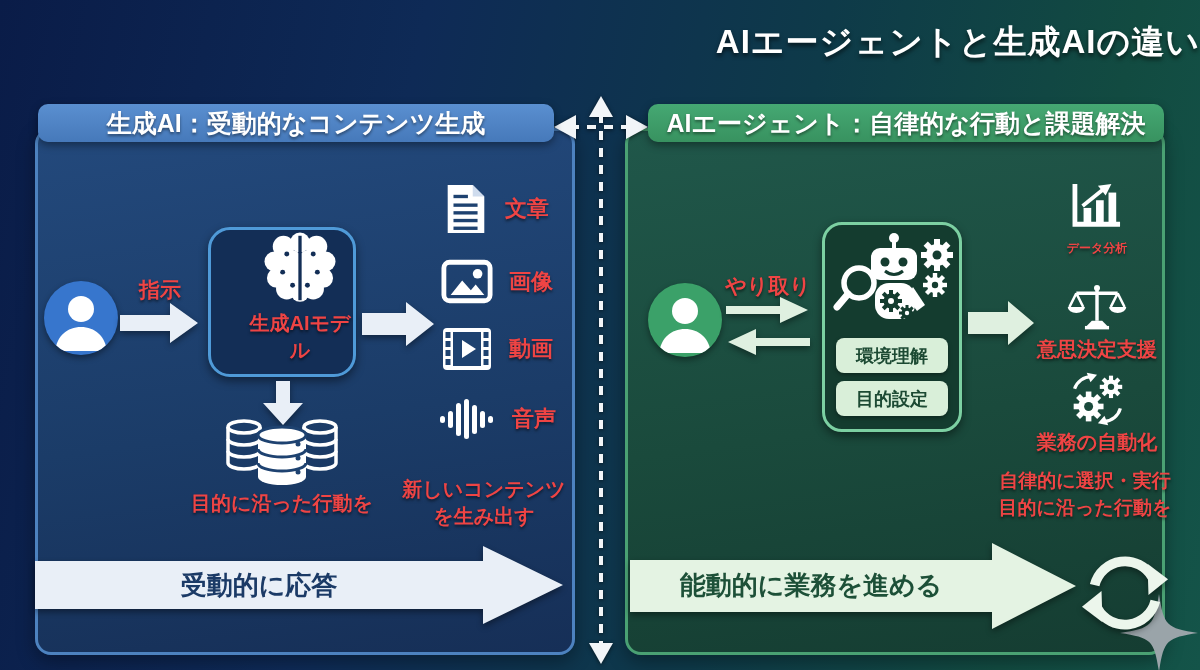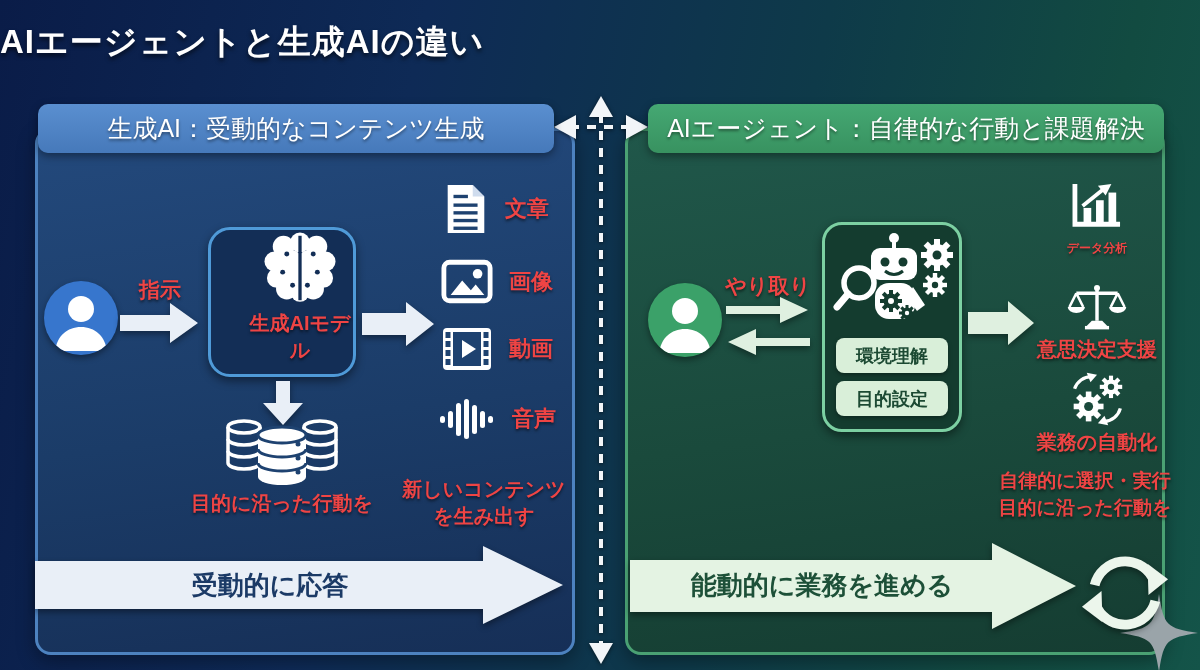--- a/index.html
+++ b/index.html
@@ -4,35 +4,35 @@
 <style>
   * { margin:0; padding:0; box-sizing:border-box; }
   html,body { width:1200px; height:670px; overflow:hidden; }
   body {
     position:relative;
     font-family:"Liberation Sans","DejaVu Sans",sans-serif;
     background:linear-gradient(102deg,#0a1c48 0%,#0e2a56 32%,#0e3a49 62%,#124b41 85%,#145449 100%);
   }
   .abs { position:absolute; }
   .title {
-    left:0; top:20px; width:1200px; text-align:left;
+    left:0; top:20px; width:1200px; text-align:right;
     font-size:33px; font-weight:700; color:#fff; letter-spacing:1px;
     text-shadow:0 3px 4px rgba(0,0,0,.6); z-index:5;
   }
   .panel {
     top:128px; width:540px; height:527px; border-radius:16px; z-index:1;
     box-shadow:0 6px 18px rgba(0,0,0,.35);
   }
   .panel.left  { left:35px;  background:linear-gradient(172deg,#23497c 0%,#1b3c68 55%,#162f57 100%); border:3px solid #4d82bf; }
   .panel.right { left:625px; background:linear-gradient(172deg,#20574a 0%,#1a4a3c 55%,#16forgotten 100%); border:3px solid #4aa173; }
   .panel.right { background:linear-gradient(172deg,#20574a 0%,#1a4a3c 55%,#153d32 100%); }
   .hdr {
-    top:104px; width:516px; height:49px; border-radius:10px; z-index:4;
+    top:104px; width:516px; height:38px; border-radius:10px; z-index:4;
     display:flex; align-items:center; justify-content:center;
-    font-size:25px; font-weight:400; color:#fff;
+    font-size:25px; font-weight:700; color:#fff;
     text-shadow:0 2px 3px rgba(0,0,0,.45);
     box-shadow:0 3px 8px rgba(0,0,0,.4);
   }
   .hdr.left  { left:38px;  background:linear-gradient(180deg,#5a8fd0,#4679ba); }
   .hdr.right { left:648px; background:linear-gradient(180deg,#45a873,#389260); }
   .avatar {
     width:74px; height:74px; border-radius:50%; overflow:hidden; z-index:3;
     box-shadow:0 3px 6px rgba(0,0,0,.4);
   }
   .avatar.blue  { background:#3776cd; }
@@ -53,21 +53,21 @@
     background:#d9efd9; color:#1c4a33; font-size:18px; font-weight:700;
     display:flex; align-items:center; justify-content:center;
     box-shadow:0 2px 4px rgba(0,0,0,.35);
   }
   .outrow { display:flex; align-items:center; gap:16px; z-index:3; }
   .outrow .txt { font-size:22px; }
   .bigtxt-left  { color:#1b3a66; }
   .bigtxt-right { color:#1d5038; }
   .bigarrow-label {
     z-index:4; display:flex; align-items:center; justify-content:center;
-    font-size:26px; font-weight:700;margin-left:11px;
+    font-size:26px; font-weight:700;
   }
 </style>
 </head>
 <body>
 
 <div class="abs title">AIエージェントと生成AIの違い</div>
 
 <div class="abs panel left"></div>
 <div class="abs panel right"></div>
 

